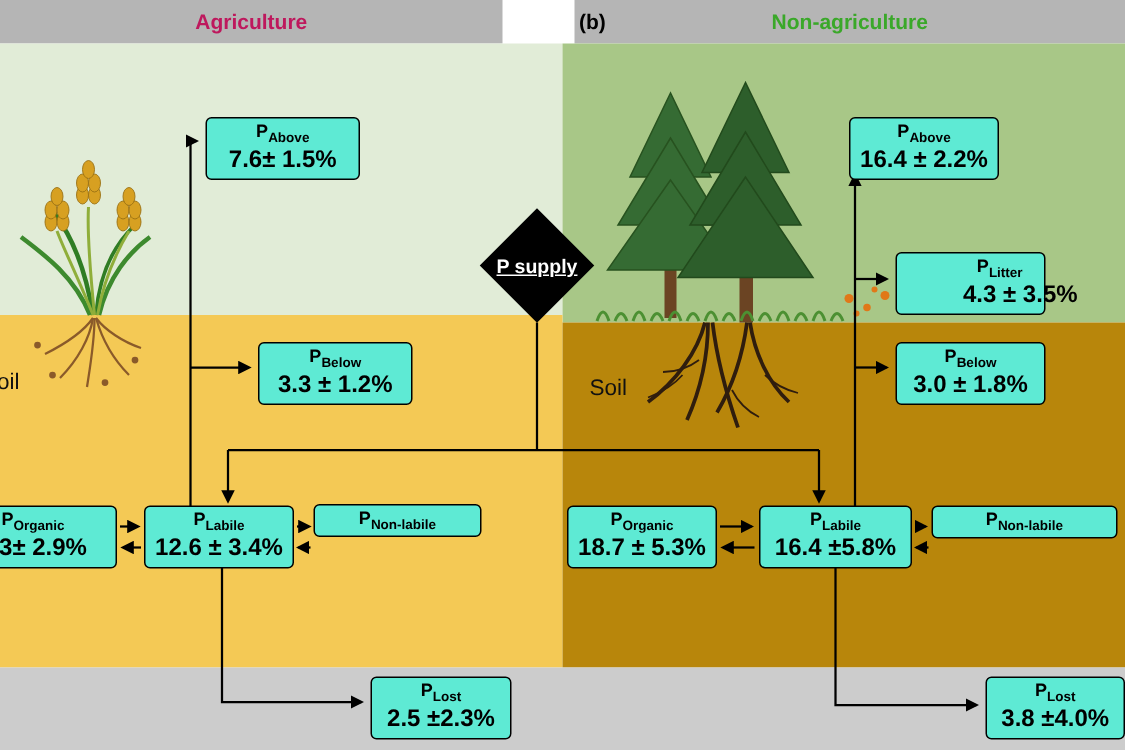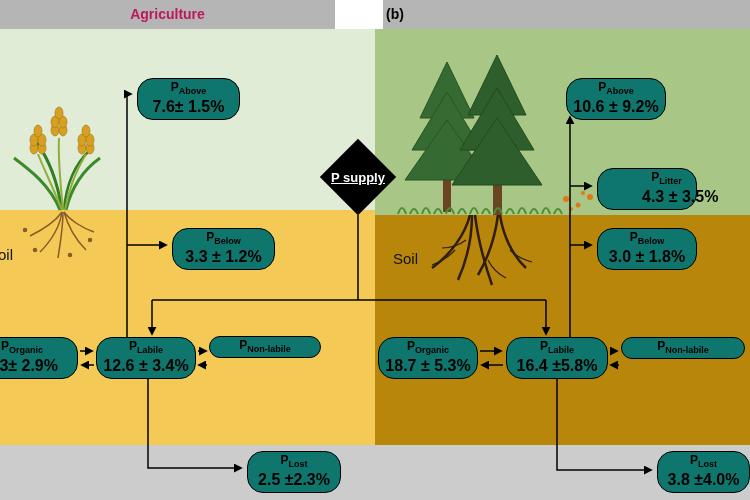--- a/index.html
+++ b/index.html
@@ -14,21 +14,21 @@
   .soil-right { left:375px; top:215px; width:375px; height:230px; background:#b8860b; }
   .footer     { left:0; top:445px; width:750px; height:55px; background:#cccccc; }
   .hdr-title { position:absolute; top:6px; font-size:14px; font-weight:bold; }
   .t-agr { left:0; width:335px; text-align:center; color:#be185d; }
   .t-b   { left:386px; color:#000; }
   .t-non { left:383px; width:367px; text-align:center; color:#3aa829; }
   .soil-label { position:absolute; font-size:15px; color:#111; }
   .soil-label.a { left:-12px; top:246px; }
   .soil-label.b { left:393px; top:250px; }
   svg.overlay { position:absolute; left:0; top:0; }
-  .pbox { position:absolute; background:#0f766e; border:1.8px solid #000; border-radius:16px;
+  .pbox { position:absolute; background:#5eead4; border:1.8px solid #000; border-radius:4px;
           text-align:center; padding:2px 5px; font-weight:bold; color:#000; }
   .pbox-title { font-size:12px; line-height:1.15; }
   .pbox-title sub { font-size:9px; font-weight:bold; }
   .pbox-value { font-size:16px; line-height:1.25; white-space:nowrap; }
   .diamond { position:absolute; left:331px; top:150px; width:54px; height:54px; background:#000; transform:rotate(45deg); }
   .diamond-label { position:absolute; left:318px; top:170px; width:80px; text-align:center;
                    color:#fff; font-weight:bold; font-size:13px;text-decoration:underline; }
 </style>
 </head>
 <body>
@@ -38,20 +38,21 @@
   <div class="region hdr-left"></div>
   <div class="region hdr-right"></div>
   <div class="region sky-left"></div>
   <div class="region sky-right"></div>
   <div class="region soil-left"></div>
   <div class="region soil-right"></div>
   <div class="region footer"></div>
 
   <div class="hdr-title t-agr">Agriculture</div>
   <div class="hdr-title t-b">(b)</div>
+  <div class="hdr-title t-non">Non-agriculture</div>
 
   <div class="soil-label a">Soil</div>
   <div class="soil-label b">Soil</div>
 
   <svg class="overlay" width="750" height="500" viewBox="0 0 750 500">
     <defs>
       <marker id="arr" viewBox="0 0 10 10" refX="8" refY="5" markerWidth="6" markerHeight="6" orient="auto-start-reverse">
         <path d="M0 0 L10 5 L0 10 z" fill="#000"></path>
       </marker>
     </defs>
@@ -187,21 +188,21 @@
   <div class="pbox" style="left:209px; top:336px; width:112px;">
     <div class="pbox-title"><span>P</span><sub>Non-labile</sub></div>
   </div>
   <div class="pbox" style="left:247px; top:451px; width:94px;">
     <div class="pbox-title"><span>P</span><sub>Lost</sub></div>
     <div class="pbox-value">2.5 ±2.3%</div>
   </div>
 
   <div class="pbox" style="left:566px; top:78px; width:100px;">
     <div class="pbox-title"><span>P</span><sub>Above</sub></div>
-    <div class="pbox-value">10.6 ± 9.2%</div>
+    <div class="pbox-value">16.4 ± 2.2%</div>
   </div>
   <div class="pbox" style="left:597px; top:168px; width:100px;padding-left:44px;">
     <div class="pbox-title"><span>P</span><sub>Litter</sub></div>
     <div class="pbox-value">4.3 ± 3.5%</div>
   </div>
   <div class="pbox" style="left:597px; top:228px; width:100px;">
     <div class="pbox-title"><span>P</span><sub>Below</sub></div>
     <div class="pbox-value">3.0 ± 1.8%</div>
   </div>
   <div class="pbox" style="left:378px; top:337px; width:100px;">

